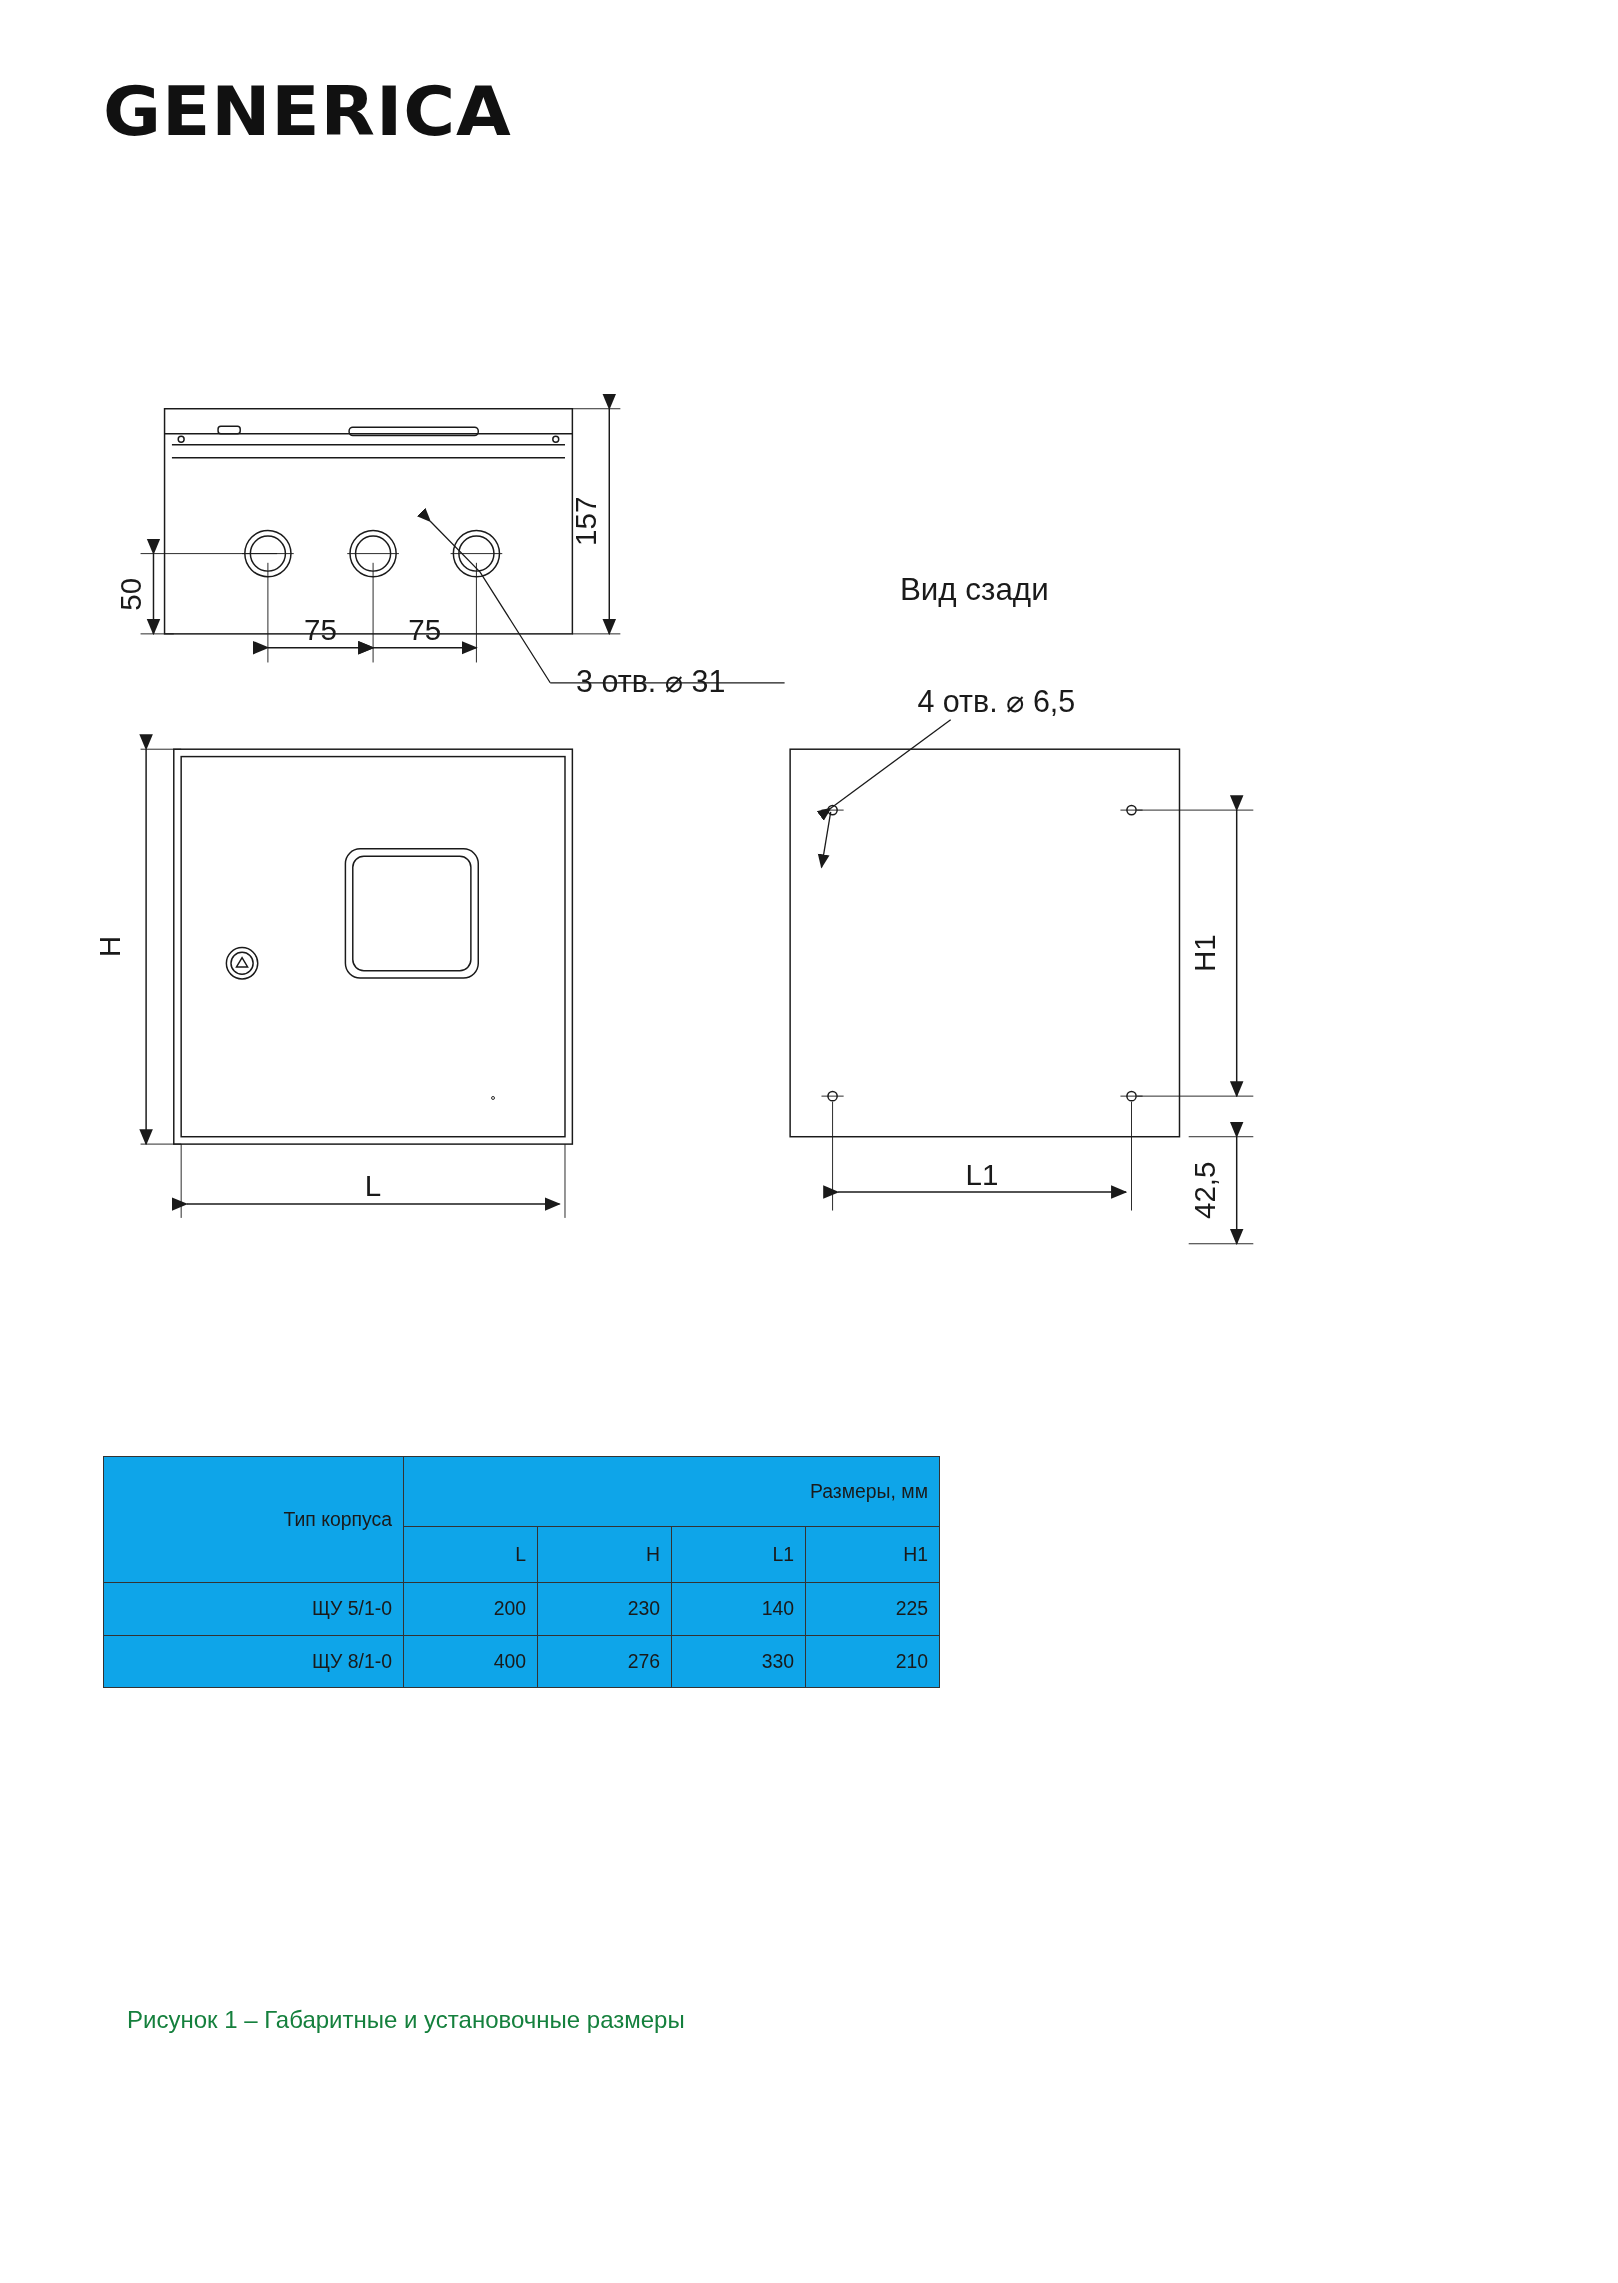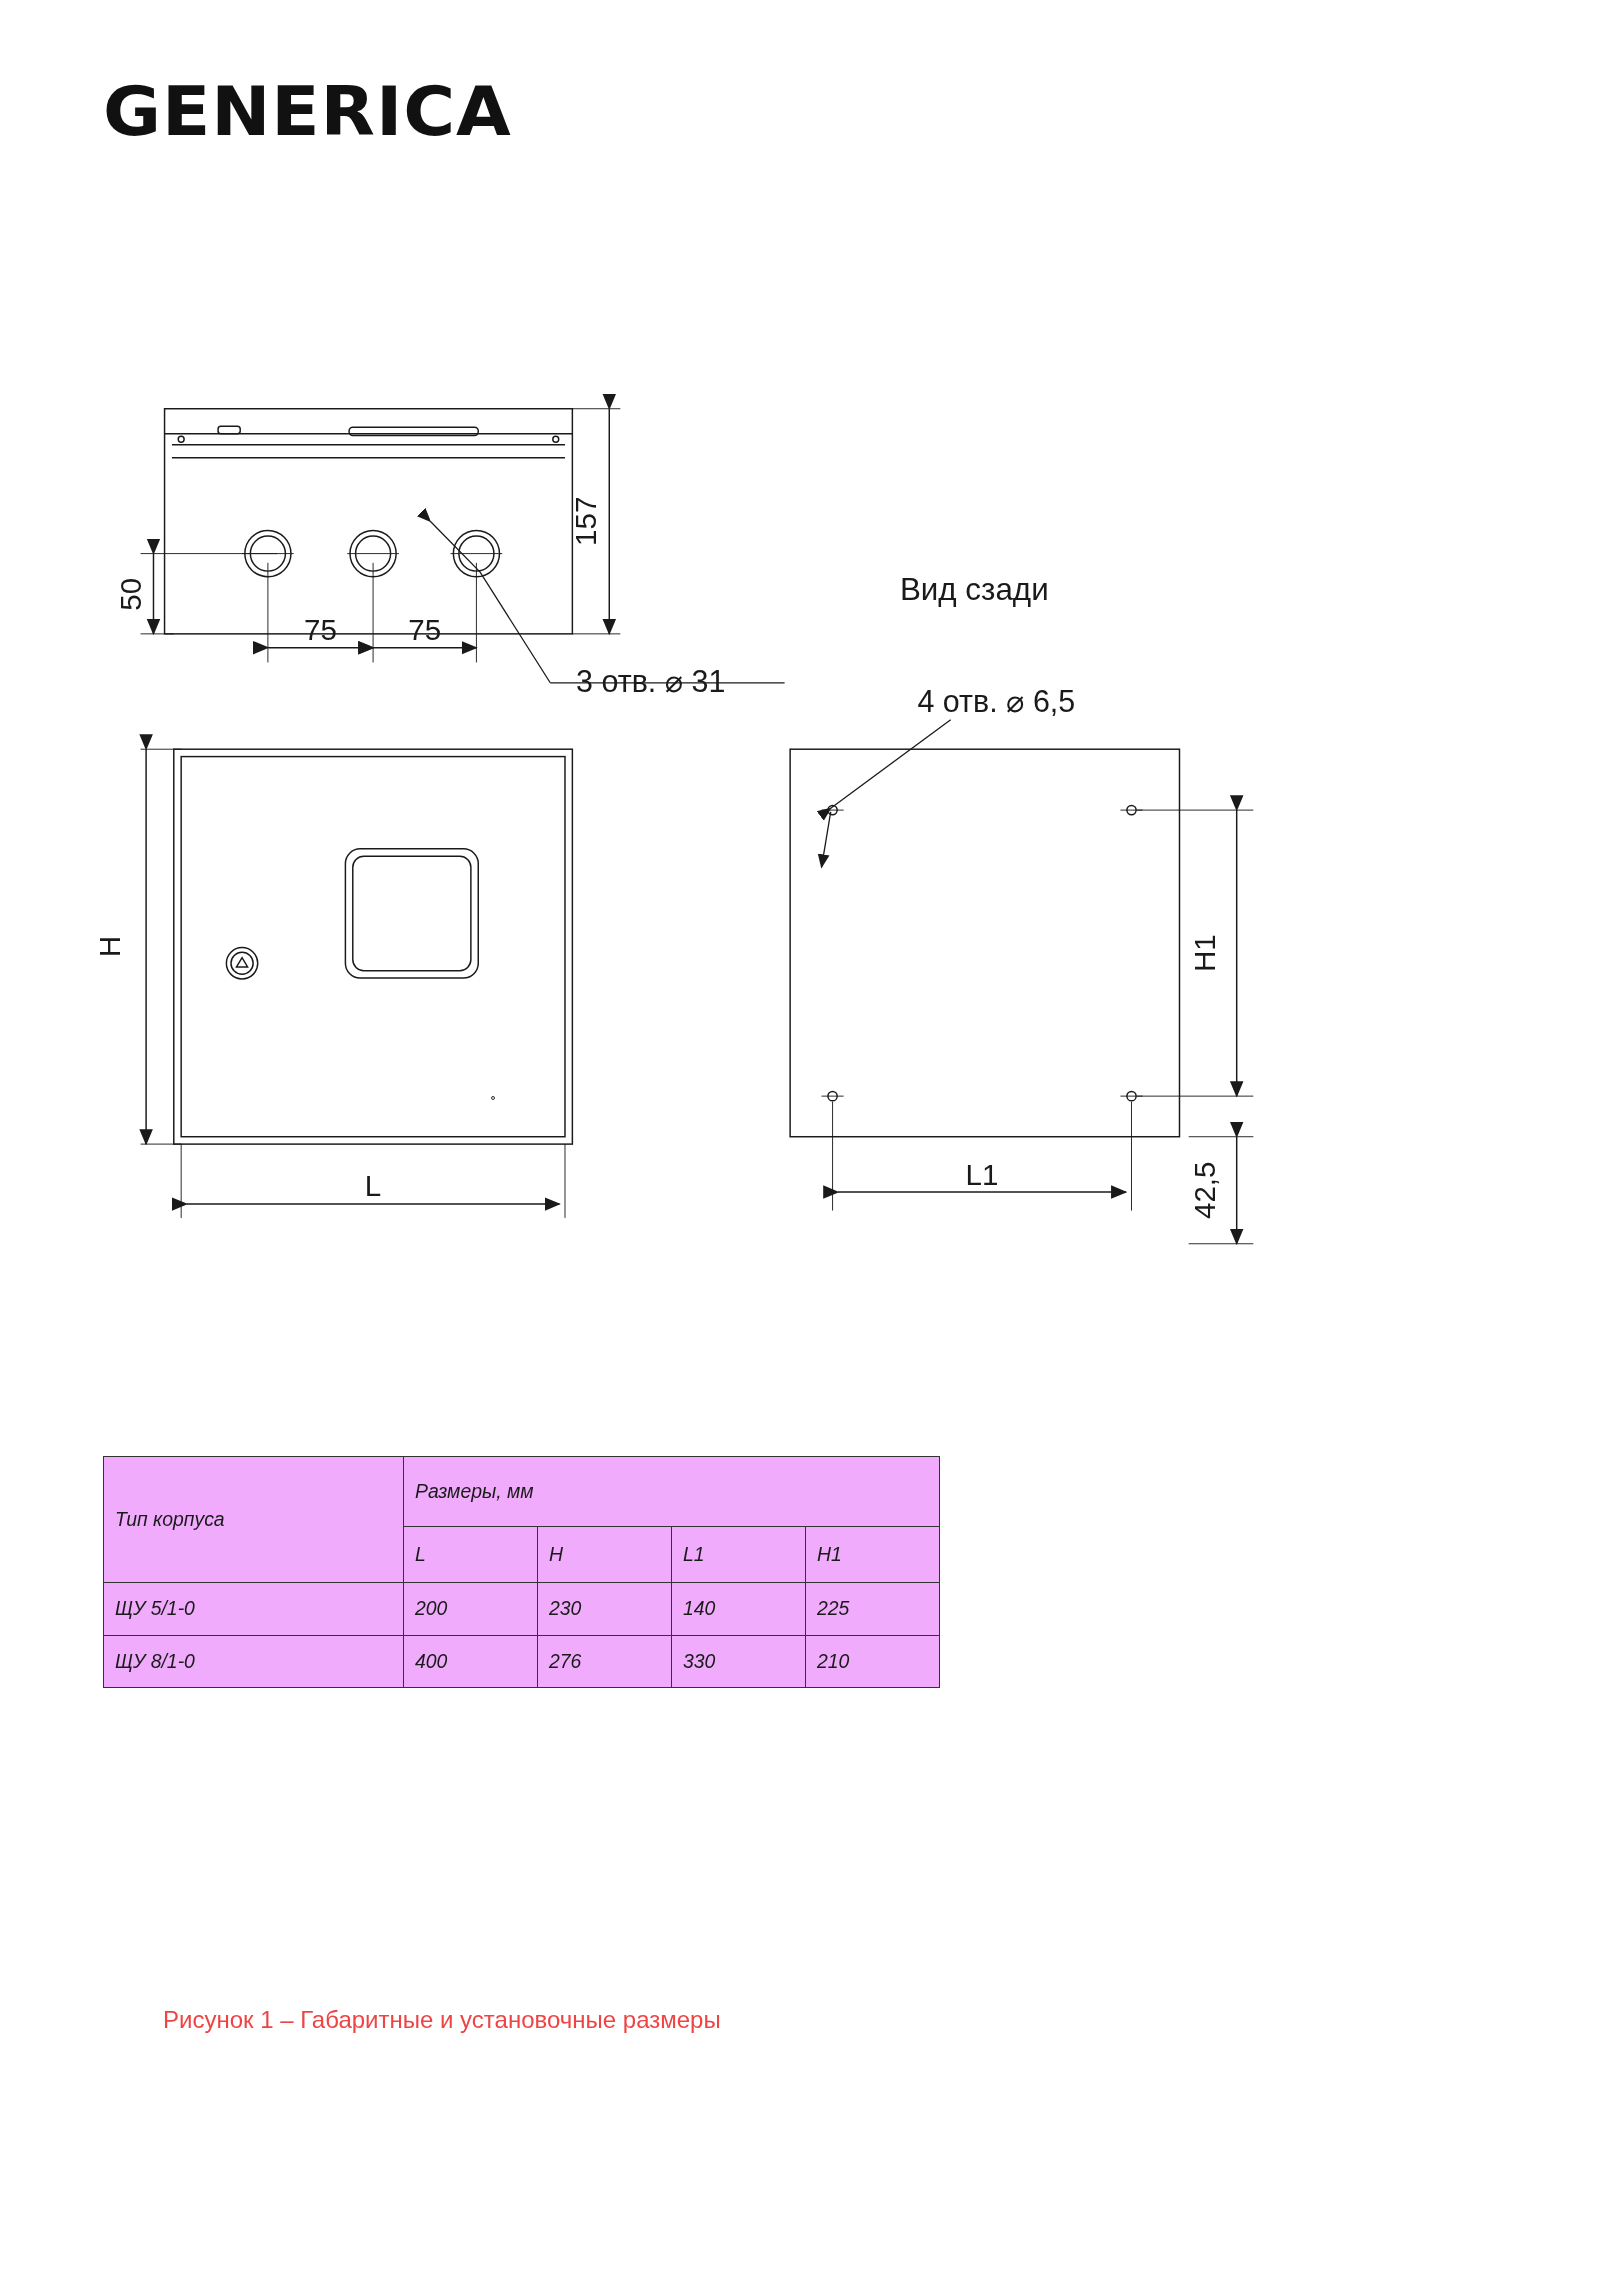--- a/index.html
+++ b/index.html
@@ -54,41 +54,39 @@
     position: absolute;
     left: 103px;
     top: 1456px;
     border-collapse: collapse;
     font-size: 19.4px;
     color: #1a1a1a;
   }
   #dim-table td, #dim-table th {
     border: 0.9px solid #333333;
     font-weight: normal;
-    text-align: left;
+    text-align: right;
     padding: 8.3px 11px;
     vertical-align: middle;
-    background: #f0abfc;
-    font-style: italic;
+    background: #0ea5e9;
   }
   #dim-table .c-type { width: 277px; }
   #dim-table .c-dim  { width: 111px; }
   #dim-table tr.r-head1 td { height: 52px; }
   #dim-table tr.r-head2 td { height: 39px; }
   #dim-table tr.r-data td  { height: 35px; }
 
   
   #figure-caption {
     position: absolute;
     left: 127px;
     top: 2006px;
     font-size: 24px;
-    color: #ef4444;
+    color: #15803d;
     white-space: nowrap;
-    margin-left: 36px;
   }
 </style>
 </head>
 <body>
 
 <div id="brand-logo">GENERICA</div>
 
 <div id="drawing">
 <svg width="1619" height="1384" viewBox="0 0 1754 1500" xmlns="http://www.w3.org/2000/svg">
   <defs>

